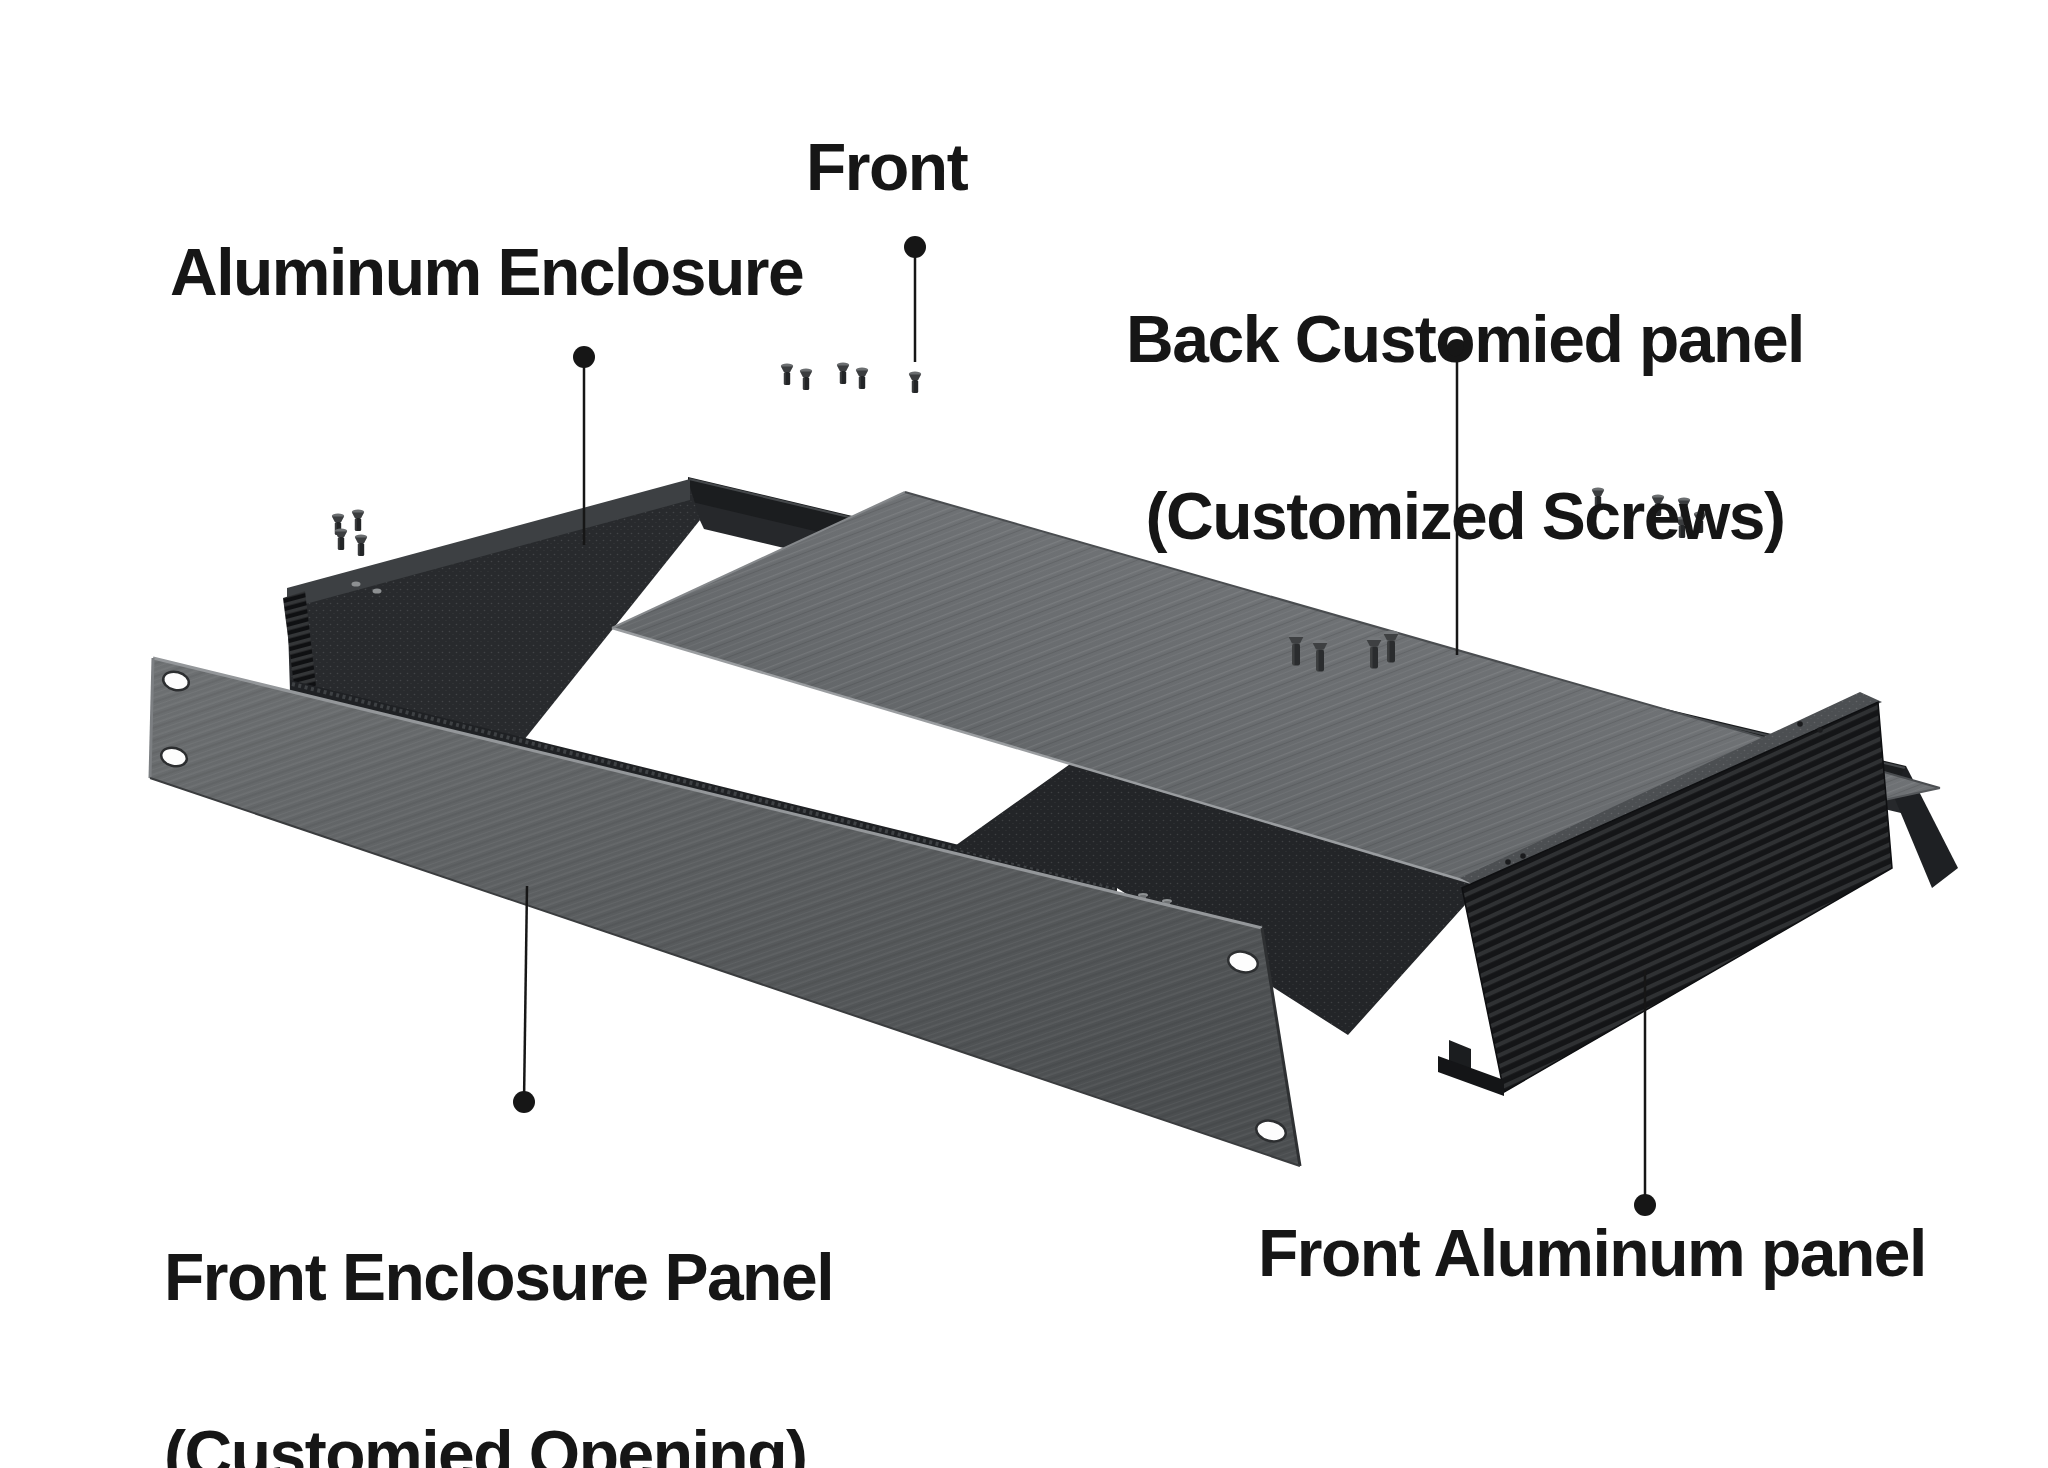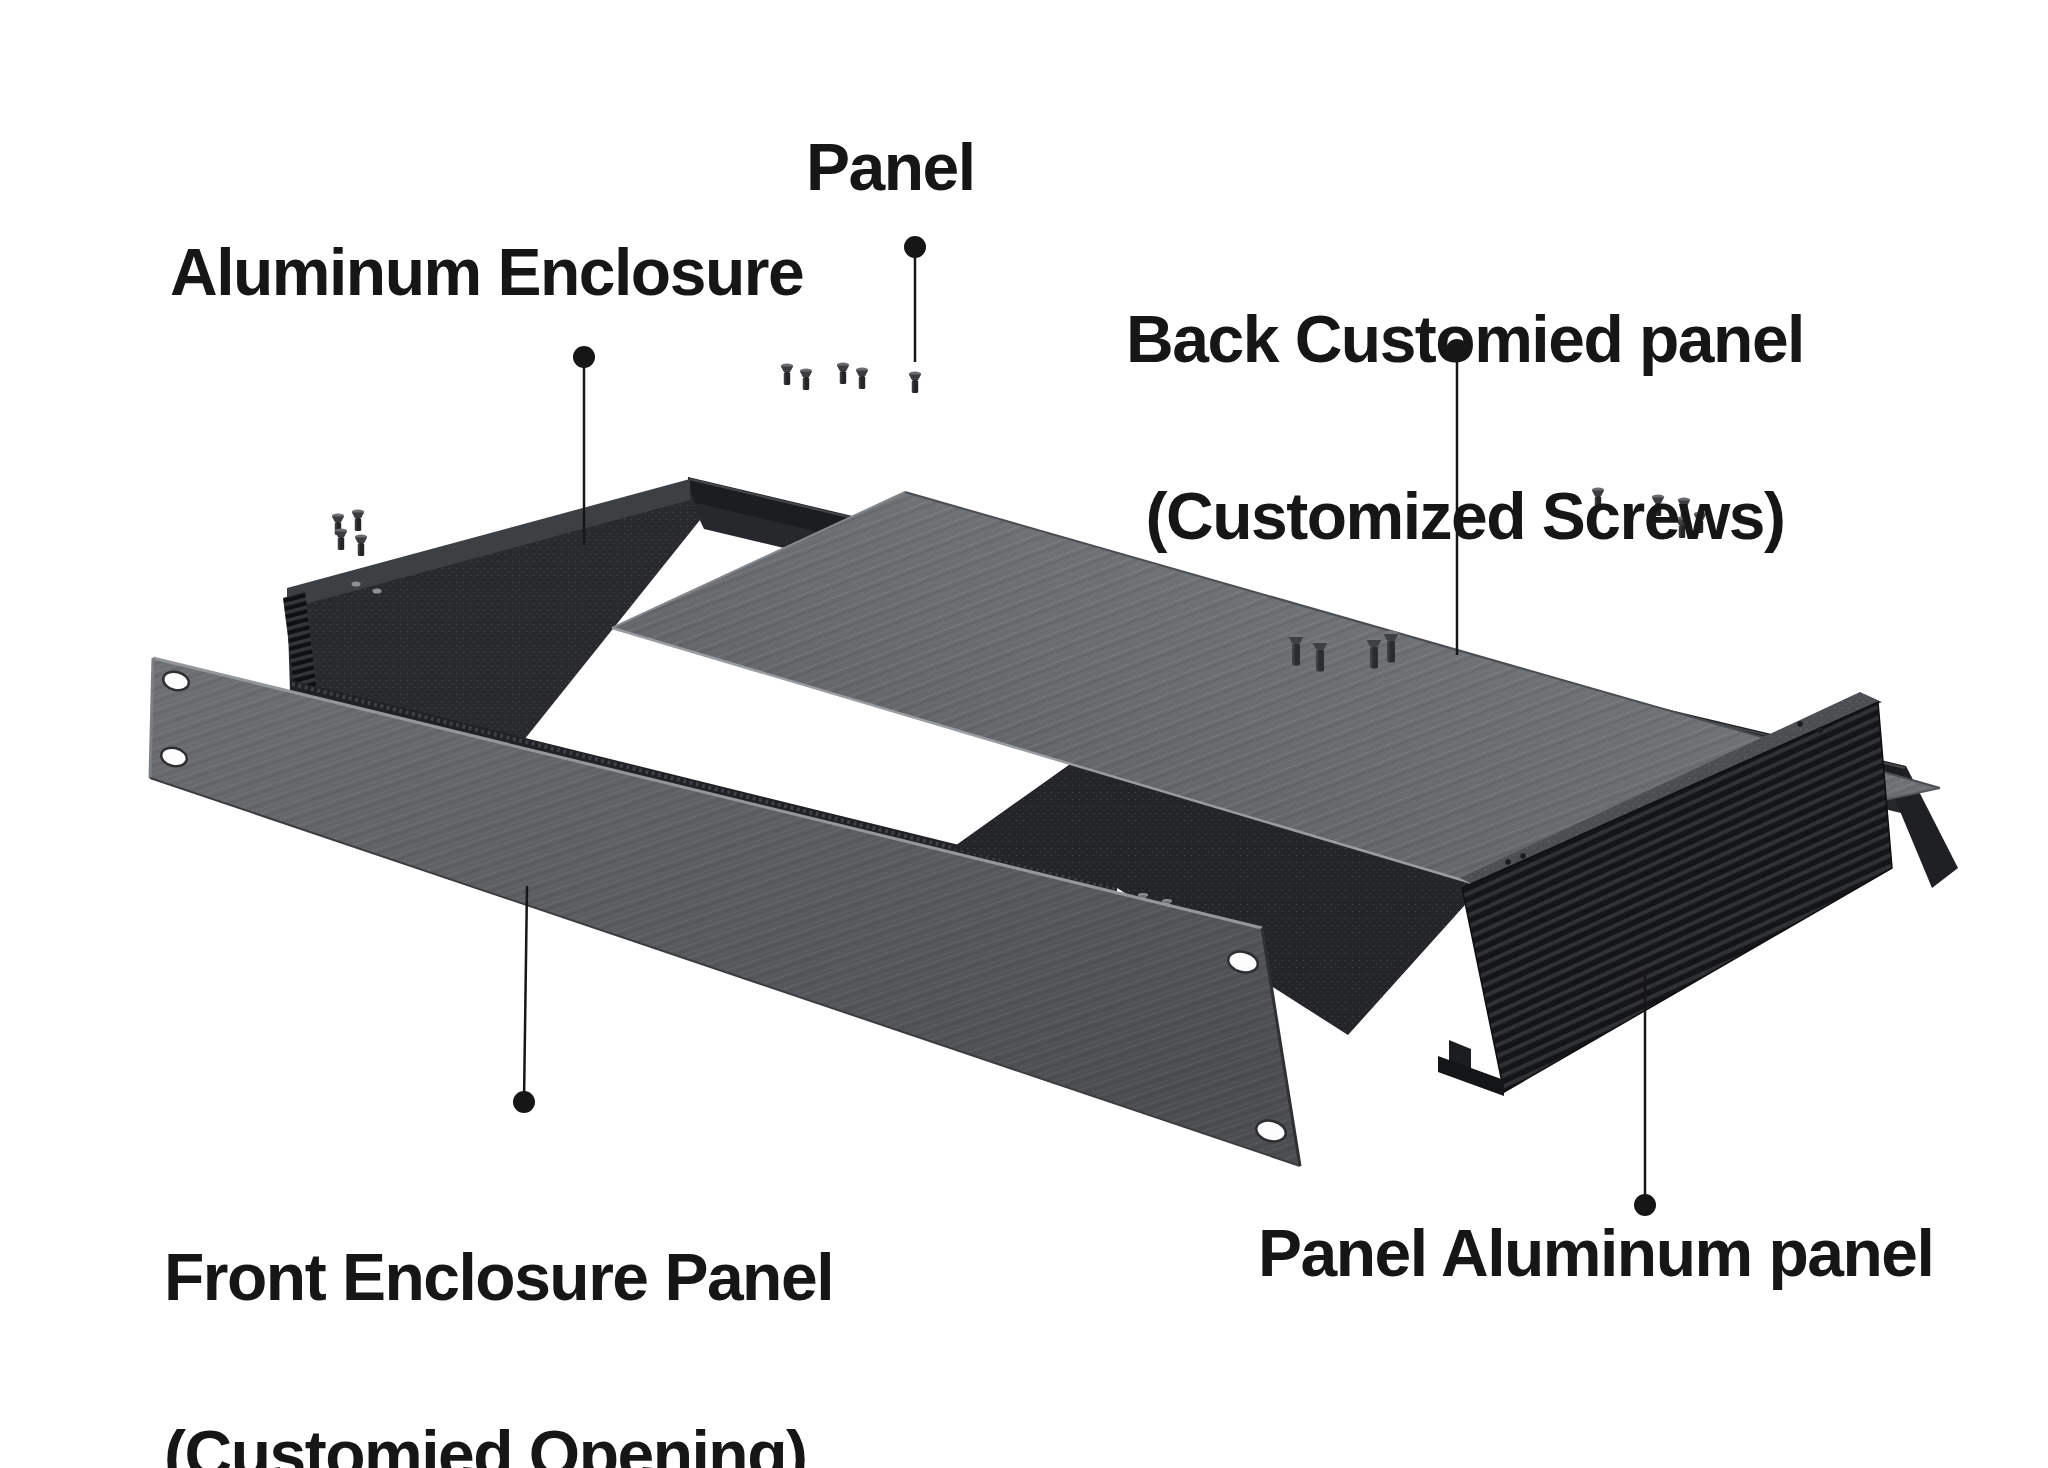--- a/index.html
+++ b/index.html
@@ -197,29 +197,29 @@
         <line x1="527" y1="886" x2="524" y2="1102"></line>
         <circle cx="524" cy="1102" r="11" fill="#161616" stroke="none"></circle>
       </g>
       <g>
         <line x1="1645" y1="970" x2="1645" y2="1205"></line>
         <circle cx="1645" cy="1205" r="11" fill="#161616" stroke="none"></circle>
       </g>
     </g>
   </svg>
 
-  <div class="lbl" id="lbl-screws">Panel</div>
+  <div class="lbl" id="lbl-screws">Front</div>
 
   <div class="lbl" id="lbl-enclosure">Aluminum Enclosure</div>
 
   <div class="lbl" id="lbl-back">
     <span class="ln">Back Customied panel</span>
     <span class="ln">(Customized Screws)</span>
   </div>
 
   <div class="lbl" id="lbl-front">
     <span class="ln">Front Enclosure Panel</span>
     <span class="ln">(Customied Opening)</span>
   </div>
 
-  <div class="lbl" id="lbl-side">Panel Aluminum panel</div>
+  <div class="lbl" id="lbl-side">Front Aluminum panel</div>
 
 </div>
 
 </body></html>

